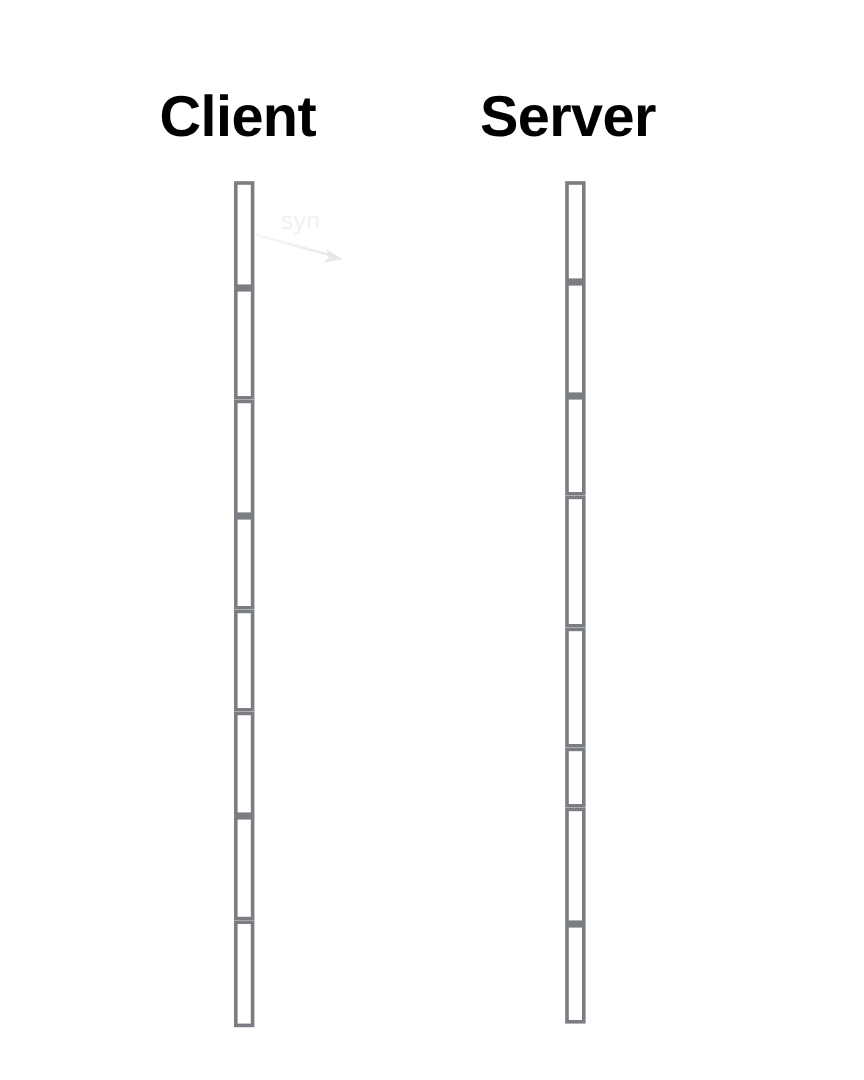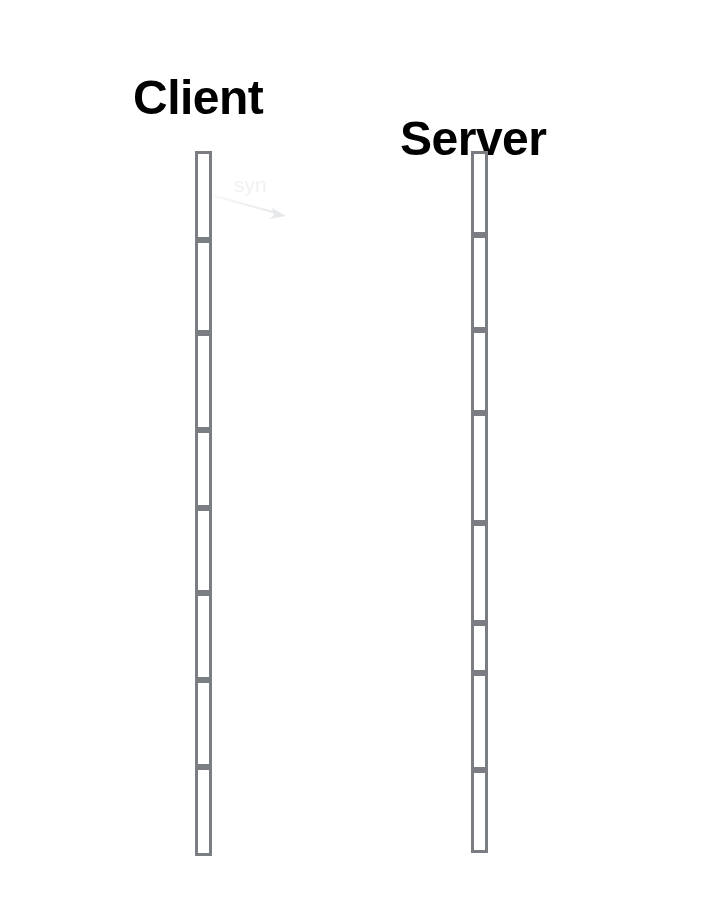--- a/index.html
+++ b/index.html
@@ -26,21 +26,21 @@
     position: absolute;
     font-family: "Liberation Sans", "DejaVu Sans", sans-serif;
     font-weight: bold;
     font-size: 48px;
     line-height: 1;
     color: #000000;
     white-space: nowrap;
     letter-spacing: -0.5px;
   }
   #title-client { left: 133px; top: 74px; }
-  #title-server { left: 400px; top: 74px; margin-top: 41px; }
+  #title-server { left: 400px; top: 74px; }
 
   .lifeline { position: absolute; }
   .activation-box {
     position: absolute;
     box-sizing: border-box;
     background: #ffffff;
     border: 3px solid #7a7d82;
   }
 
   .message-layer {

